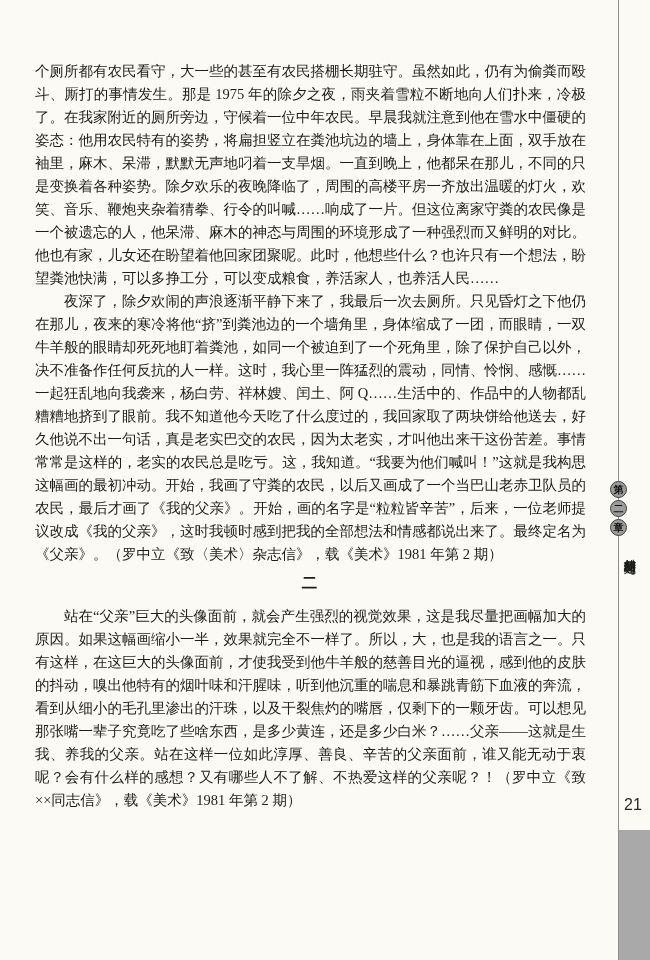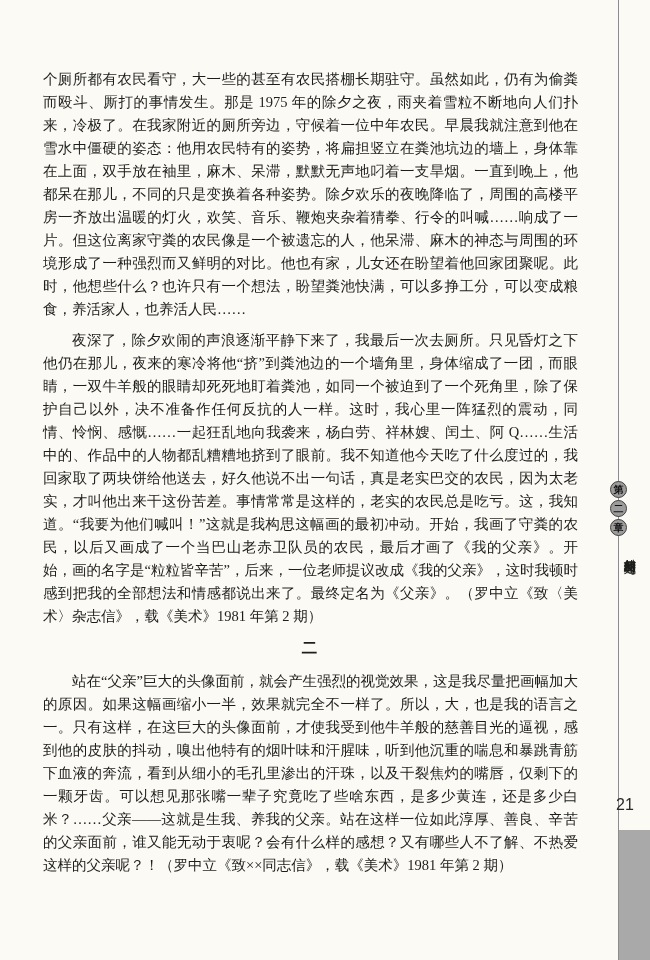--- a/index.html
+++ b/index.html
@@ -15,21 +15,21 @@
   
   .text-block {
     position:absolute;
     left:35px; top:60px; width:551px;
     color:#1d1d1b;
     font-size:14.5px;
     line-height:23px;
     text-align:justify;
     text-justify:inter-ideograph;
   }
-  .para { margin:8px; text-indent:2em; }
+  .para { margin:0; text-indent:2em; }
   .para.no-indent { text-indent:0; }
   .section-heading {
     margin:5px 0 11px;
     text-align:center;
     font-size:15.5px;
     font-weight:bold;
     letter-spacing:2px;
     color:#1d1d1b;
   }
   .para.task {
@@ -62,20 +62,21 @@
     position:absolute; left:621px; top:549px;
     writing-mode:vertical-rl;
     text-orientation:upright;
     font-size:12.5px;
     letter-spacing:0.5px;
     color:#1d1d1b;
   }
   .page-number {
     position:absolute; left:616px; top:796px;
     width:34px;
+    text-align:center;
     font-family:"Liberation Sans", sans-serif;
     font-size:16px;
     color:#2a2a2a;
   }
   .corner-tab {
     position:absolute; left:619px; top:830px;
     width:31px; height:130px;
     background:#a9a9a9;
   }
 </style>

